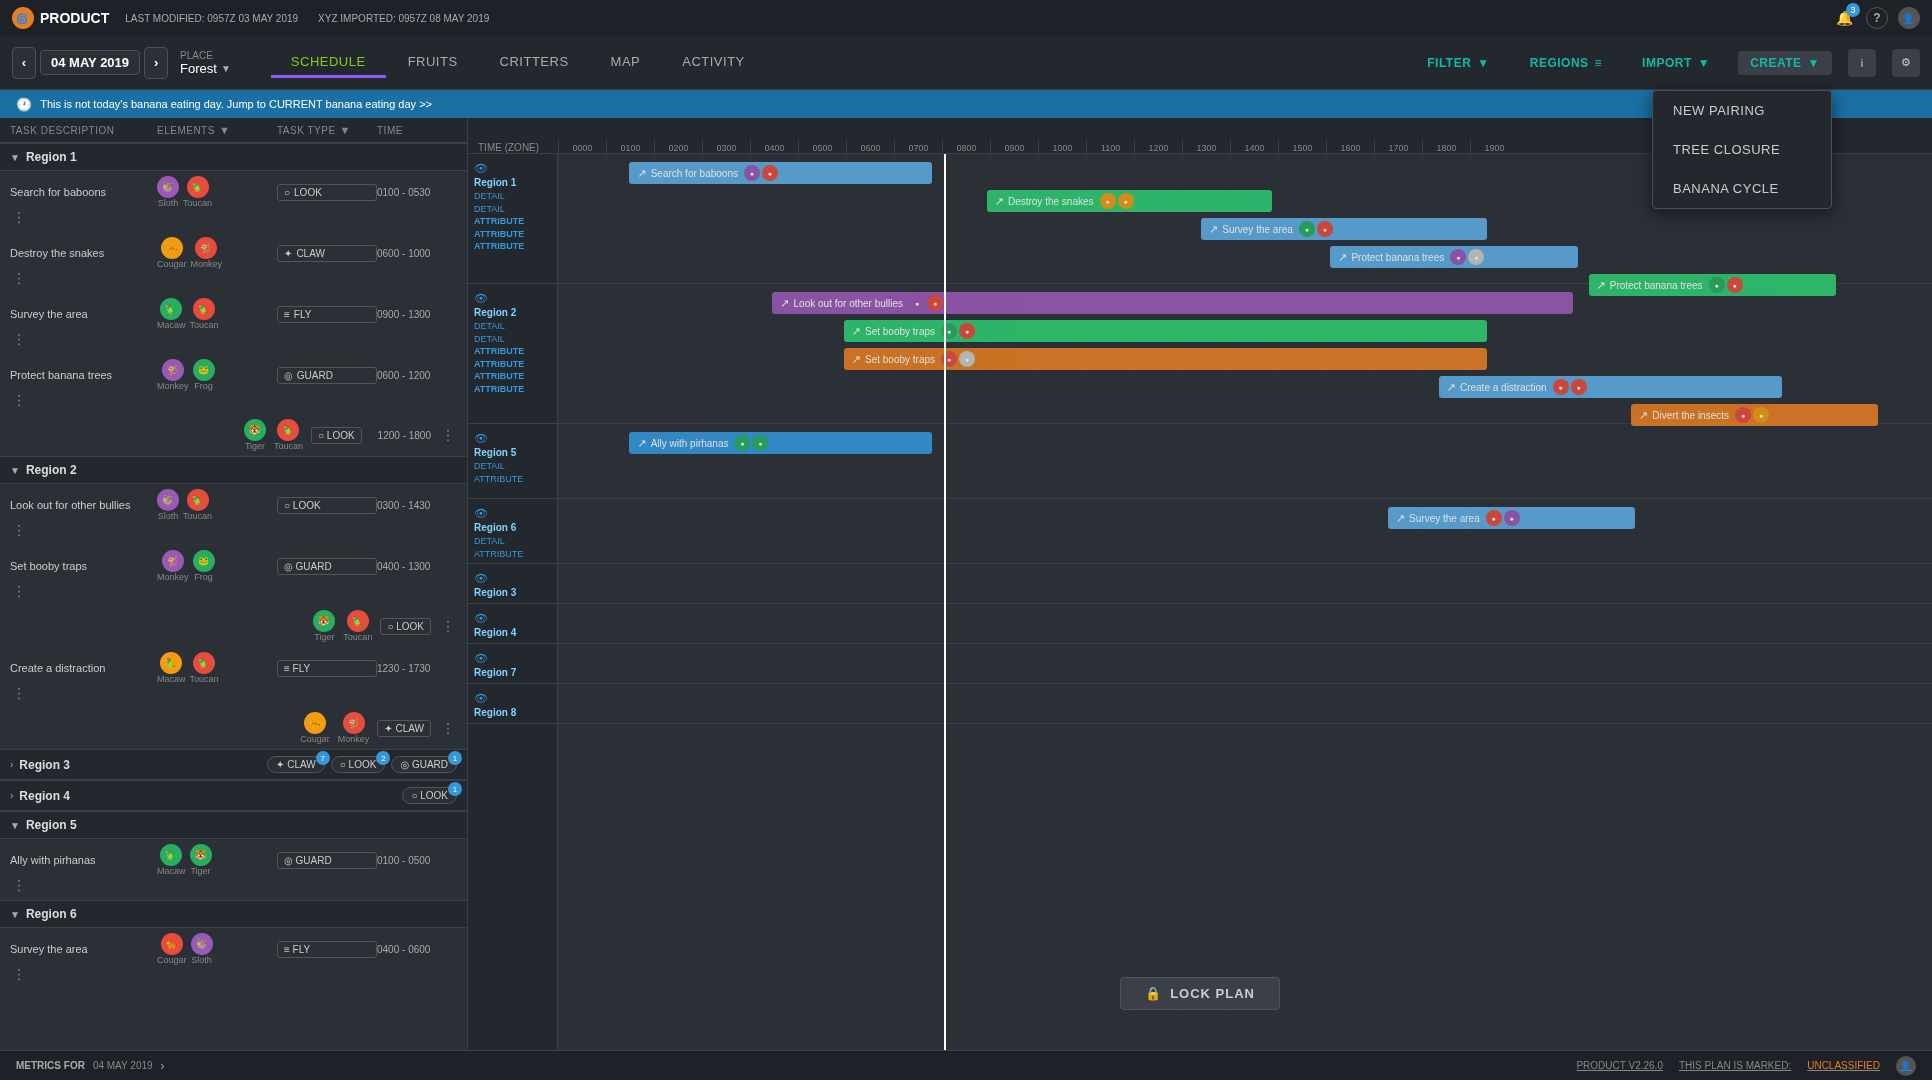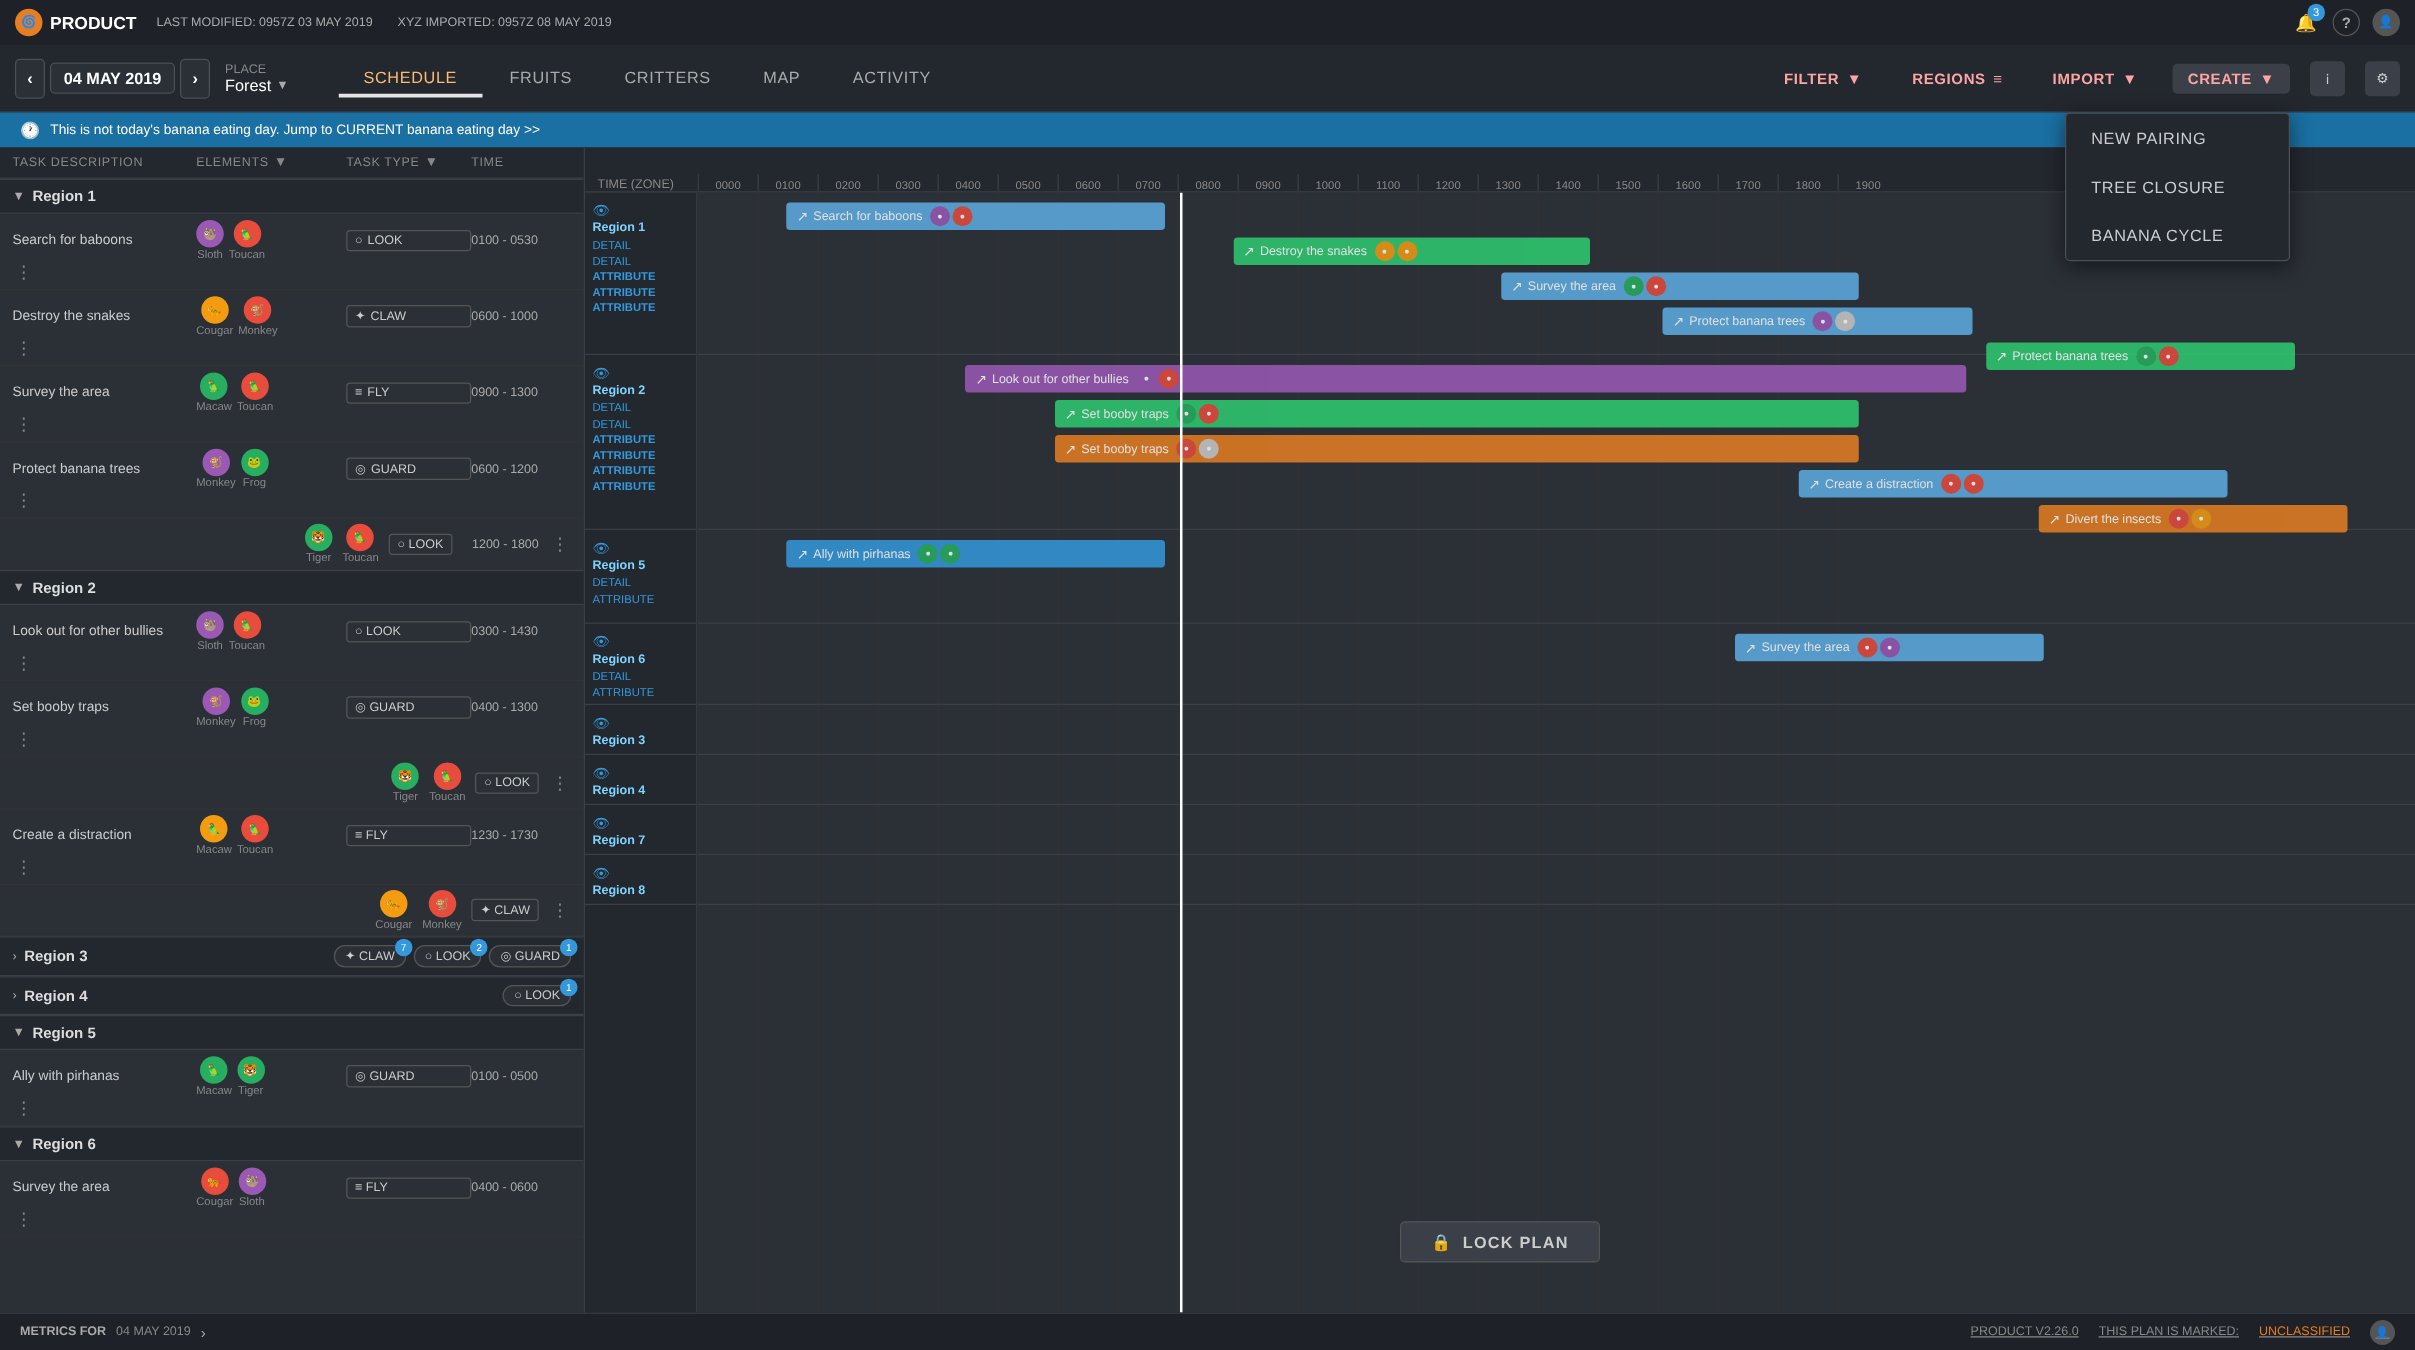--- a/index.html
+++ b/index.html
@@ -19,23 +19,23 @@
 
     
     .nav-bar { display: flex; align-items: center; background: #23272e; height: 54px; padding: 0 12px; border-bottom: 1px solid #3a3f48; }
     .nav-date { display: flex; align-items: center; gap: 6px; background: #2b2f36; border: 1px solid #4a4f58; border-radius: 4px; padding: 4px 10px; cursor: pointer; color: #fff; font-size: 13px; font-weight: bold; }
     .place-selector { margin-left: 12px; display: flex; flex-direction: column; }
     .place-label { font-size: 10px; color: #888; text-transform: uppercase; }
     .place-value { display: flex; align-items: center; gap: 4px; font-size: 13px; color: #fff; cursor: pointer; }
     .place-value .chevron { color: #aaa; font-size: 10px; }
     .nav-tabs { display: flex; align-items: center; gap: 2px; margin-left: 40px; }
     .nav-tab { padding: 6px 20px; color: #aaa; cursor: pointer; font-size: 13px; font-weight: 500; text-transform: uppercase; letter-spacing: 0.5px; border-bottom: 3px solid transparent; }
-    .nav-tab.active { color: #fdba74; border-bottom: 3px solid #e5e5e5; }
+    .nav-tab.active { color: #84cc16; border-bottom: 3px solid #8b5cf6; }
     .nav-actions { margin-left: auto; display: flex; align-items: center; gap: 16px; }
-    .nav-action-btn { display: flex; align-items: center; gap: 6px; padding: 5px 12px; color: #fca5a5; cursor: pointer; font-size: 12px; font-weight: 600; text-transform: uppercase; letter-spacing: 0.5px; }
+    .nav-action-btn { display: flex; align-items: center; gap: 6px; padding: 5px 12px; color: #14b8a6; cursor: pointer; font-size: 12px; font-weight: 600; text-transform: uppercase; letter-spacing: 0.5px; }
     .create-btn { background: #3a3f48; border-radius: 4px; }
     .icon-sq { width: 28px; height: 28px; background: #3a3f48; border-radius: 4px; display: flex; align-items: center; justify-content: center; cursor: pointer; font-size: 13px; color: #ccc; }
 
     
     .banner { background: #1a6fa3; color: #fff; font-size: 11px; padding: 4px 16px; display: flex; align-items: center; gap: 8px; height: 28px; }
     .banner .clock-icon { font-size: 13px; }
 
     
     .main-layout { display: flex; height: calc(1080px - 36px - 54px - 28px - 30px); }
 

